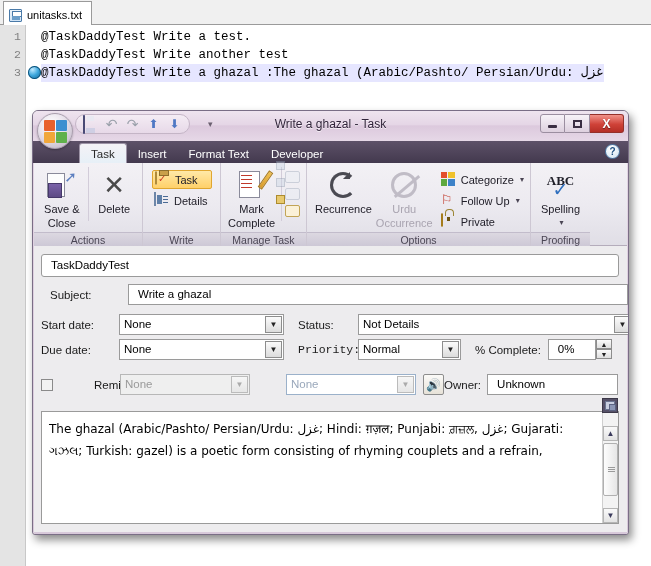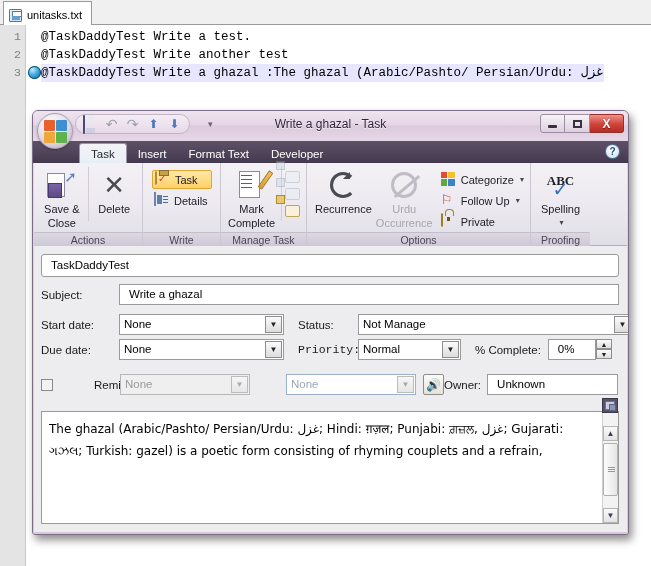--- a/index.html
+++ b/index.html
@@ -563,34 +563,34 @@
             </div>
           </div>
           <div class="rgroup-label">Proofing</div>
         </div>
       </div>
 
       <div class="formarea">
 
         <div class="inp round" style="position:absolute;left:7px;top:8px;width:578px;height:23px;">TaskDaddyTest</div>
 
-        <div class="row" style="left:7px; top:38px;">
+        <div class="row" style="left:16px; top:38px;">
           <span class="lbl" style="width:78px;">Subject:</span>
           <span class="inp" style="width:500px;">Write a ghazal</span>
         </div>
 
         <div class="row" style="left:7px; top:68px;">
           <span class="lbl" style="width:78px;">Start date:</span>
           <span class="combo" style="width:165px;">
             <span>None</span>
             <span class="btn">▼</span>
           </span>
           <span class="lbl" style="width:60px; margin-left:14px;">Status:</span>
           <span class="combo" style="width:275px;">
-            <span>Not Manage</span>
+            <span>Not Details</span>
             <span class="btn">▼</span>
           </span>
         </div>
 
         <div class="row" style="left:7px; top:93px;">
           <span class="lbl" style="width:78px;">Due date:</span>
           <span class="combo" style="width:165px;">
             <span>None</span>
             <span class="btn">▼</span>
           </span>

